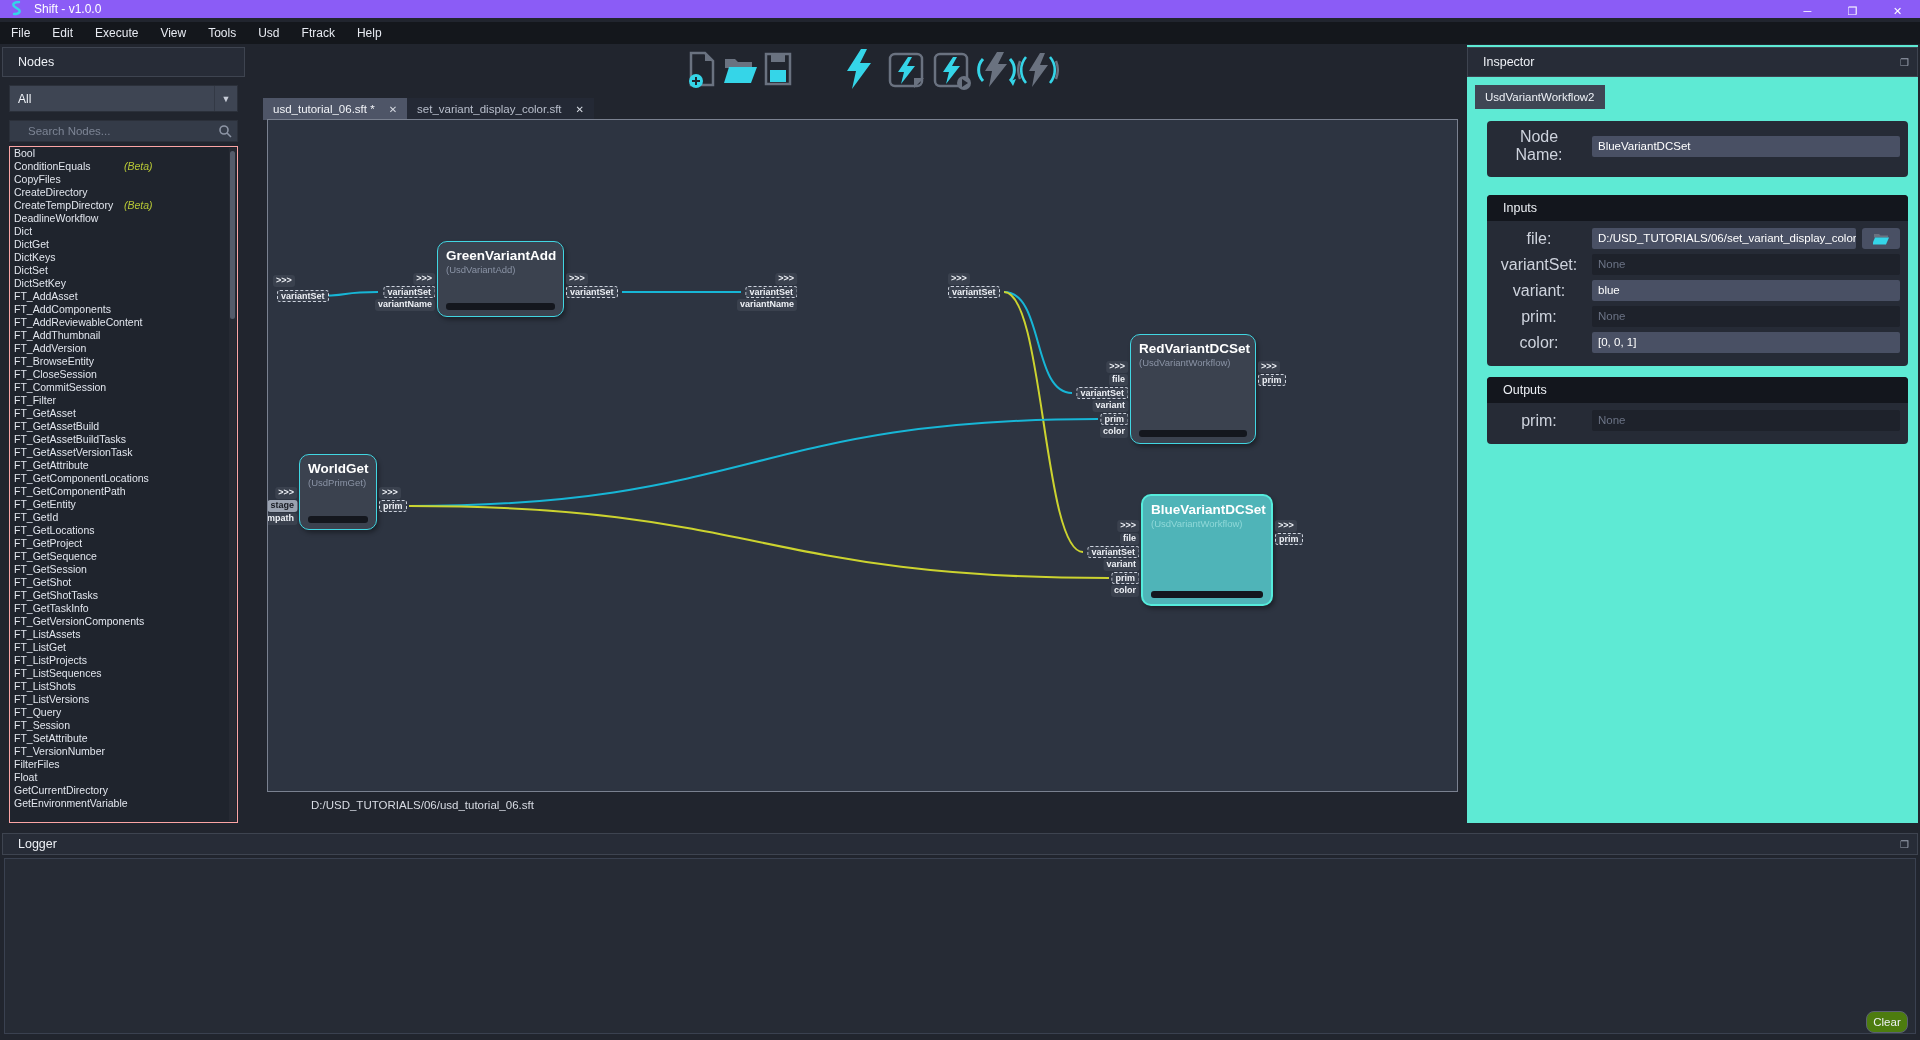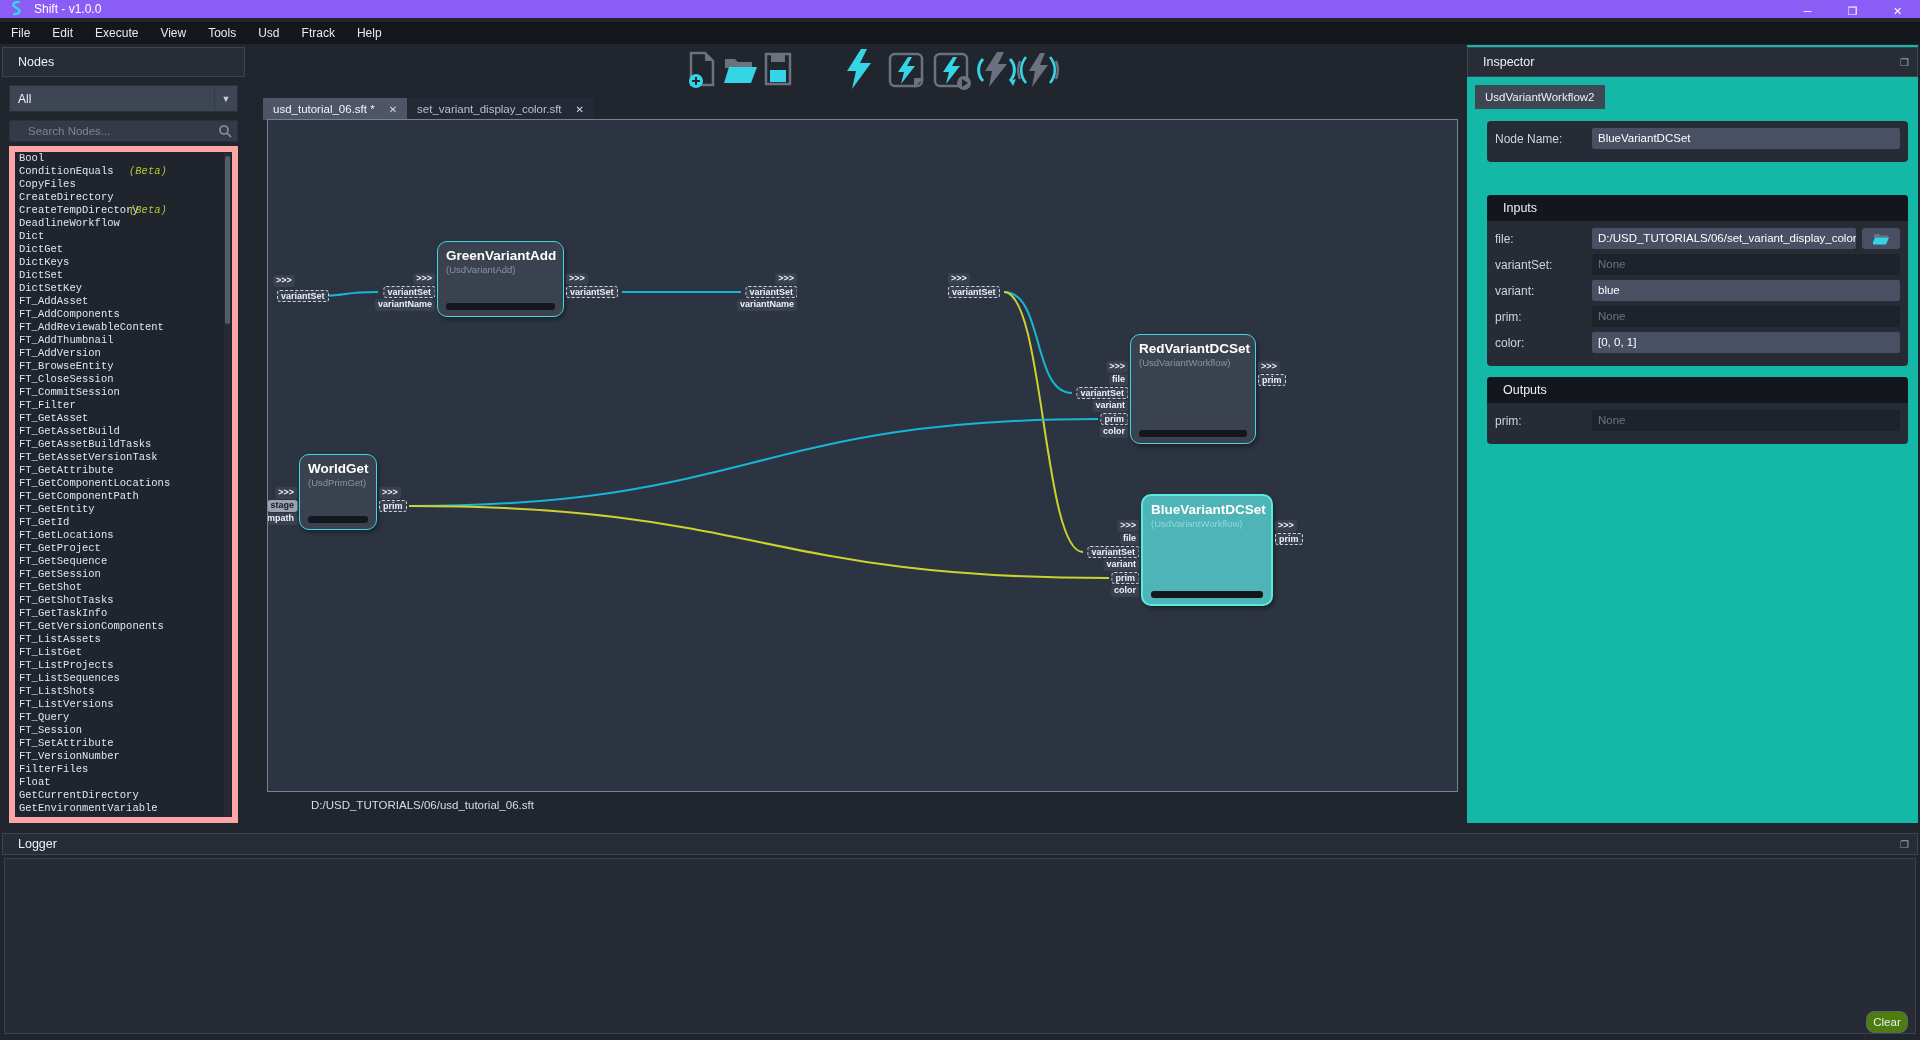--- a/index.html
+++ b/index.html
@@ -29,21 +29,21 @@
   .dropdown{position:absolute;left:7px;top:40px;width:229px;height:27px;background:#3e4553;
             border:1px solid #2b303a;box-sizing:border-box;display:flex;align-items:center;}
   .dropdown .val{font-size:12px;padding-left:8px;color:#f0f3f8;}
   .dropdown .arrow{margin-left:auto;width:22px;height:100%;display:flex;align-items:center;
                    justify-content:center;color:#c8cdd8;font-size:9px;border-left:1px solid #333945;}
   .search{position:absolute;left:7px;top:75px;width:229px;height:22px;background:#343b48;
           border:1px solid #2b303a;box-sizing:border-box;display:flex;align-items:center;}
   .search .ph{font-size:11.5px;color:#7d8595;padding-left:18px;}
   .search svg{margin-left:auto;margin-right:5px;}
   .node-list{position:absolute;left:7px;top:101px;width:229px;height:677px;background:#1f242d;
-             border:6px solid #fca5a5;box-sizing:border-box;overflow:hidden;font-family:Liberation Mono, monospace;}
+             border:1px solid #fca5a5;box-sizing:border-box;overflow:hidden;}
   .nl-row{position:relative;height:13px;line-height:13px;font-size:10.5px;color:#e2e6ee;
           padding-left:4px;white-space:nowrap;}
   .nl-beta{position:absolute;left:114px;top:0;color:#b6c636;font-style:italic;}
   .nl-scroll{position:absolute;right:1px;top:1px;width:7px;height:673px;background:#262a33;}
   .nl-thumb{position:absolute;left:1px;top:3px;width:5px;height:168px;background:#555c6b;border-radius:3px;}
   
   .tabbar{position:absolute;left:263px;top:98px;height:22px;display:flex;}
   .tab{display:flex;align-items:center;height:22px;padding:0 10px;font-size:11.5px;
        background:#242935;color:#b9bfcc;}
   .tab.active{background:#4e5567;color:#f2f4f8;}
@@ -59,29 +59,29 @@
   .gnode .st{font-size:9.5px;color:#8a93a5;padding:1px 0 0 8px;white-space:nowrap;}
   .gnode.sel .st{color:#8fd8d8;}
   .gnode .bar{position:absolute;left:8px;right:8px;bottom:6px;height:7px;background:#14171e;border-radius:3px;}
   .port{position:absolute;height:12px;line-height:11px;font-size:9px;font-weight:bold;color:#eef1f6;
         background:#3a414e;border-radius:3px;padding:0 3px;white-space:nowrap;box-sizing:border-box;}
   .port.dashed{border:1px dashed #cdd3de;line-height:10px;}
   .port.light{background:#9aa2b0;color:#1a1d24;}
   .port.in{transform:translateX(-100%);}
   .statusbar{position:absolute;left:271px;top:799px;font-size:11.5px;color:#d8dce4;margin-left:40px;}
   
-  .inspector{position:absolute;left:1467px;top:45px;width:451px;height:778px;background:#14b8a6;}
+  .inspector{position:absolute;left:1467px;top:45px;width:451px;height:778px;background:#5eead4;}
   .insp-tab{position:absolute;left:8px;top:40px;height:24px;background:#3f4654;color:#eef1f6;
             font-size:11.5px;display:flex;align-items:center;padding:0 10px;}
   .section{position:absolute;left:20px;width:421px;background:#262b36;border-radius:4px;}
   .sec-head{height:26px;background:#13161d;border-radius:4px 4px 0 0;display:flex;align-items:center;
             padding-left:16px;font-size:12.5px;color:#eef1f6;}
   .sec-body{padding:7px 8px 8px 8px;}
   .irow{display:flex;align-items:center;margin-bottom:5px;}
-  .irow .lbl{width:88px;text-align:left;margin-right:9px;font-size:12px;color:#ced3dd;}
+  .irow .lbl{width:88px;text-align:center;margin-right:9px;font-size:16px;color:#ced3dd;}
   .ival{flex:1;height:21px;line-height:21px;font-size:11.5px;padding:0 6px;border-radius:2px;
         overflow:hidden;white-space:nowrap;}
   .ival.edit{background:#495064;color:#fff;}
   .ival.ro{background:#1e222b;color:#6b7385;}
   .browse{width:38px;height:21px;margin-left:6px;background:#495064;border-radius:3px;
           display:flex;align-items:center;justify-content:center;}
   
   .logger-box{position:absolute;left:4px;top:858px;width:1912px;height:176px;background:#262b35;
               border:1px solid #3a4150;box-sizing:border-box;}
   .clear-btn{position:absolute;right:12px;bottom:7px;width:40px;height:20px;background:#4d7c0f;

